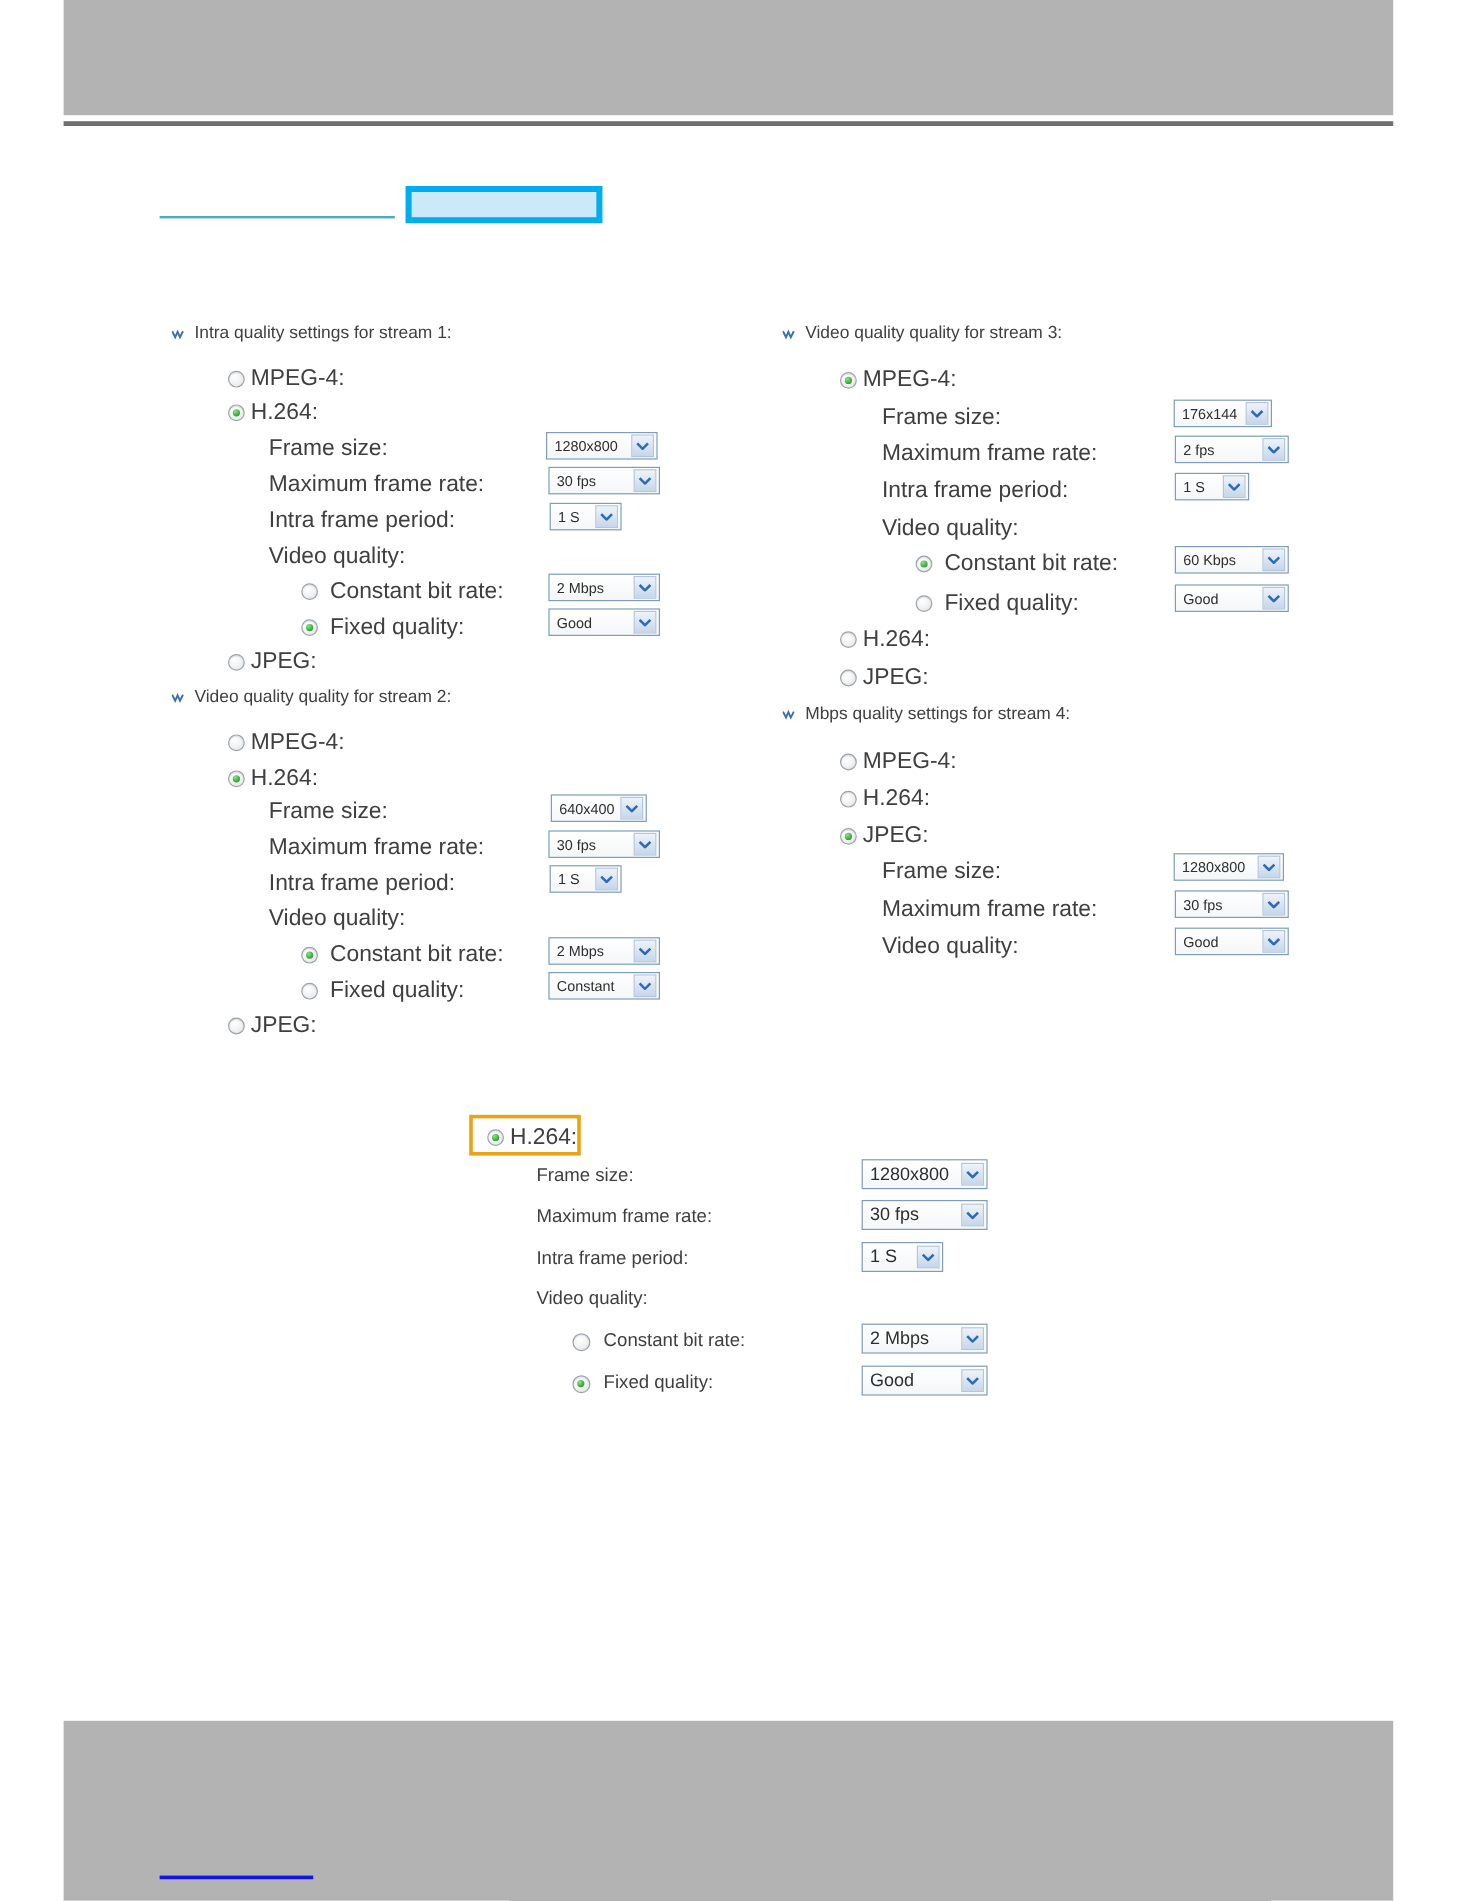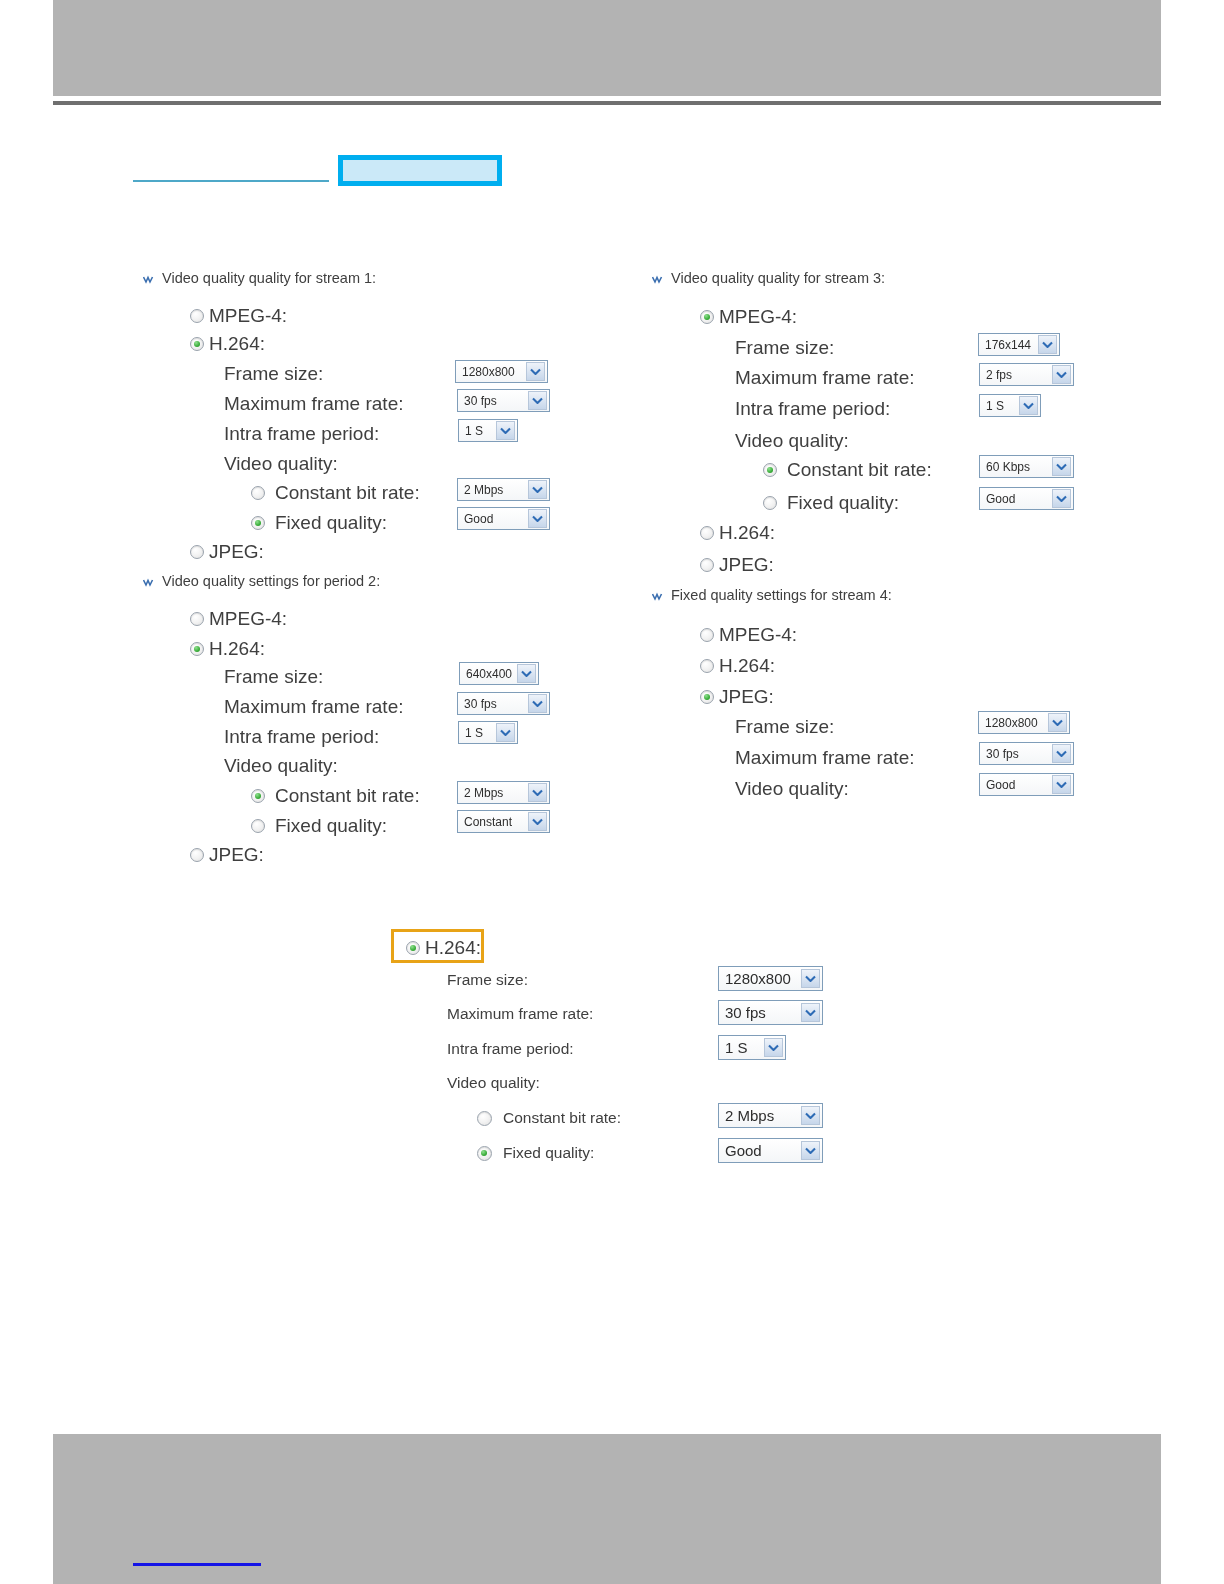--- a/index.html
+++ b/index.html
@@ -117,21 +117,21 @@
   <span></span>
   <span class="ul"></span>
 </div>
 
 <div class="sec-head" style="left:143px; top:270px;">
   <span class="wicon">
     <svg width="12" height="12" viewBox="0 0 12 12">
         <path d="M0.5 3 L3 8 L5 3.5 L7 8 L9.5 3" fill="none" stroke="#3b6fb0" stroke-width="1.6"></path>
       </svg>
   </span>
-  <span>Video quality quality for stream 1:</span>
+  <span>Intra quality settings for stream 1:</span>
 </div>
 
 <div class="row" style="left:190px; top:305px;">
   <span class="radio"></span>
   <span class="row-label">MPEG-4:</span>
 </div>
 <div class="row" style="left:190px; top:333px;">
   <span class="radio on"></span>
   <span class="row-label">H.264:</span>
 </div>
@@ -206,21 +206,21 @@
   <span class="radio"></span>
   <span class="row-label">JPEG:</span>
 </div>
 
 <div class="sec-head" style="left:143px; top:573px;">
   <span class="wicon">
     <svg width="12" height="12" viewBox="0 0 12 12">
         <path d="M0.5 3 L3 8 L5 3.5 L7 8 L9.5 3" fill="none" stroke="#3b6fb0" stroke-width="1.6"></path>
       </svg>
   </span>
-  <span>Video quality settings for period 2:</span>
+  <span>Video quality quality for stream 2:</span>
 </div>
 
 <div class="row" style="left:190px; top:608px;">
   <span class="radio"></span>
   <span class="row-label">MPEG-4:</span>
 </div>
 <div class="row" style="left:190px; top:638px;">
   <span class="radio on"></span>
   <span class="row-label">H.264:</span>
 </div>
@@ -384,21 +384,21 @@
   <span class="radio"></span>
   <span class="row-label">JPEG:</span>
 </div>
 
 <div class="sec-head" style="left:652px; top:587px;">
   <span class="wicon">
     <svg width="12" height="12" viewBox="0 0 12 12">
         <path d="M0.5 3 L3 8 L5 3.5 L7 8 L9.5 3" fill="none" stroke="#3b6fb0" stroke-width="1.6"></path>
       </svg>
   </span>
-  <span>Fixed quality settings for stream 4:</span>
+  <span>Mbps quality settings for stream 4:</span>
 </div>
 
 <div class="row" style="left:700px; top:624px;">
   <span class="radio"></span>
   <span class="row-label">MPEG-4:</span>
 </div>
 <div class="row" style="left:700px; top:655px;">
   <span class="radio"></span>
   <span class="row-label">H.264:</span>
 </div>

